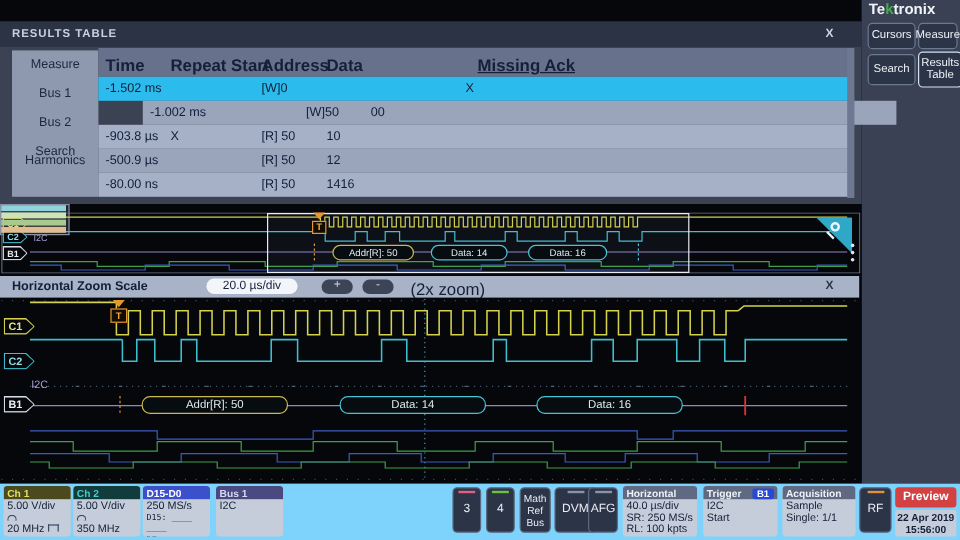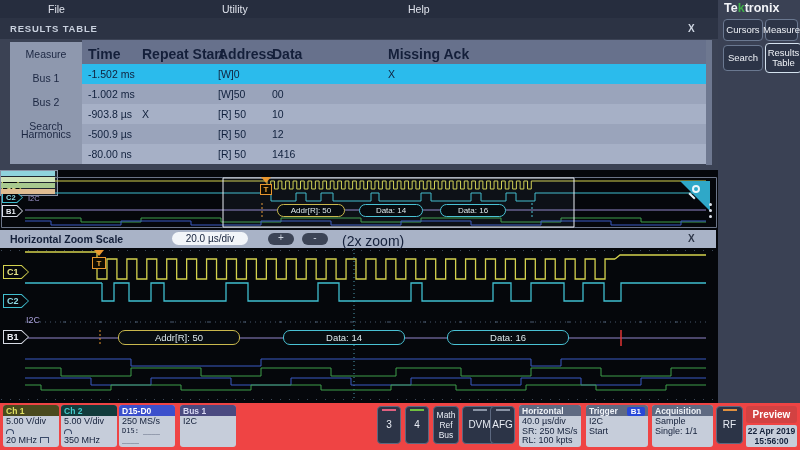--- a/index.html
+++ b/index.html
@@ -79,21 +79,21 @@
   #dots-menu { left:708px; top:33px; width:6px; height:16px; }
   .dot { position:absolute; left:1px; width:3px; height:3px; background:#dfe5ee; border-radius:50%; }
 
   .io2c { position:absolute; color:#a89fd8; }
 
   
   #dblock { left:6px; top:187px; width:58px; height:26px; border:1px solid #8a93a5; background:#20262f; }
   .dbar { position:absolute; left:1px; width:54px; height:5px; }
 
   
-  #statusbar { left:0; top:403px; width:800px; height:47px; background:#ef4444; }
+  #statusbar { left:0; top:403px; width:800px; height:47px; background:#7dd3fc; }
   .panel-badge { position:absolute; top:2px; width:56px; height:42px; border-radius:3px;
     overflow:hidden; background:#c6cdda; }
   .pb-head { height:11px; font-size:8.5px; font-weight:bold; padding:1px 3px 0; }
   .pb-body { padding:1px 3px 0; font-size:9px; color:#14203a; line-height:9.5px; }
   .pb-body .mono { font-family:"DejaVu Sans Mono", monospace; font-size:7px; letter-spacing:0; }
   .sq-btn { position:absolute; top:3px; height:38px; background:#2c3447; border:1px solid #5c6880;
     border-radius:4px; color:#e8ecf4; font-size:10px; display:flex; align-items:center;
     justify-content:center; text-align:center; line-height:10px; }
   .sq-dash { position:absolute; top:2px; left:50%; transform:translateX(-50%); width:14px; height:2px; }
   #btn-preview { left:746px; top:3px; width:51px; height:17px; background:#d24242; border-radius:3px;
@@ -105,25 +105,20 @@
   .probe-icon { display:inline-block; width:8px; height:5px; border:1.5px solid #3a4a6a;
     border-bottom:none; border-radius:6px 6px 0 0; }
   .bw-icon { display:inline-block; width:9px; height:6px; border-left:1.5px solid #3a4a6a;
     border-top:1.5px solid #3a4a6a; border-right:1.5px solid #3a4a6a; margin-left:3px; }
 </style>
 </head>
 <body>
 
 <div id="stage">
 
-  <div id="menubar" class="a">
-    <span class="menu-item" style="left:48px">File</span>
-    <span class="menu-item" style="left:222px">Utility</span>
-    <span class="menu-item" style="left:408px">Help</span>
-  </div>
 
   <div id="sidebar" class="a">
     <div id="logo" class="a"><span>Te</span><span class="accent">k</span><span>tronix</span></div>
     <div class="side-btn" style="left:5px;top:19px;width:40px;height:22px">
         <span>Cursors</span>
       </div>
     <div class="side-btn" style="left:47px;top:19px;width:33px;height:22px">
         <span>Measure</span>
       </div>
     <div class="side-btn" style="left:5px;top:45px;width:40px;height:26px">
@@ -144,31 +139,31 @@
         <div class="rp-tab" style="top: 24px;">Bus 1</div>
         <div class="rp-tab" style="top: 48px;">Bus 2</div>
         <div class="rp-tab" style="top: 72px;">Search</div>
         <div class="rp-tab" style="top: 80px;">Harmonics</div>
       </div>
     <div id="rp-header" class="a">
         <span class="hdr-cell" style="left: 6px;">Time</span>
         <span class="hdr-cell" style="left: 60px;">Repeat Start</span>
         <span class="hdr-cell" style="left: 136px;">Address</span>
         <span class="hdr-cell" style="left: 190px;">Data</span>
-        <span class="hdr-cell" style="left: 306px;">Missing Ack</span>
+        <span class="hdr-cell" style="left: 316px; text-decoration: underline;">Missing Ack</span>
       </div>
     <div id="rp-rows" class="a">
         <div class="t-row" style="top: 0px; background: rgb(43, 187, 236);">
           <span class="t-cell" style="left: 6px;">-1.502 ms</span>
           <span class="t-cell" style="left: 60px;"></span>
           <span class="t-cell" style="left: 136px;">[W]0</span>
           <span class="t-cell" style="left: 190px;"></span>
           <span class="t-cell" style="left: 306px;">X</span>
         </div>
-        <div class="t-row" style="top: 20px; background: rgb(154, 164, 187);">
+        <div class="t-row" style="top: 20px; background: rgb(154, 164, 187); margin-left: 37px;">
           <span class="t-cell" style="left: 6px;">-1.002 ms</span>
           <span class="t-cell" style="left: 60px;"></span>
           <span class="t-cell" style="left: 136px;">[W]50</span>
           <span class="t-cell" style="left: 190px;">00</span>
           <span class="t-cell" style="left: 306px;"></span>
         </div>
         <div class="t-row" style="top: 40px; background: rgb(166, 176, 198);">
           <span class="t-cell" style="left: 6px;">-903.8 µs</span>
           <span class="t-cell" style="left: 60px;">X</span>
           <span class="t-cell" style="left: 136px;">[R] 50</span>

